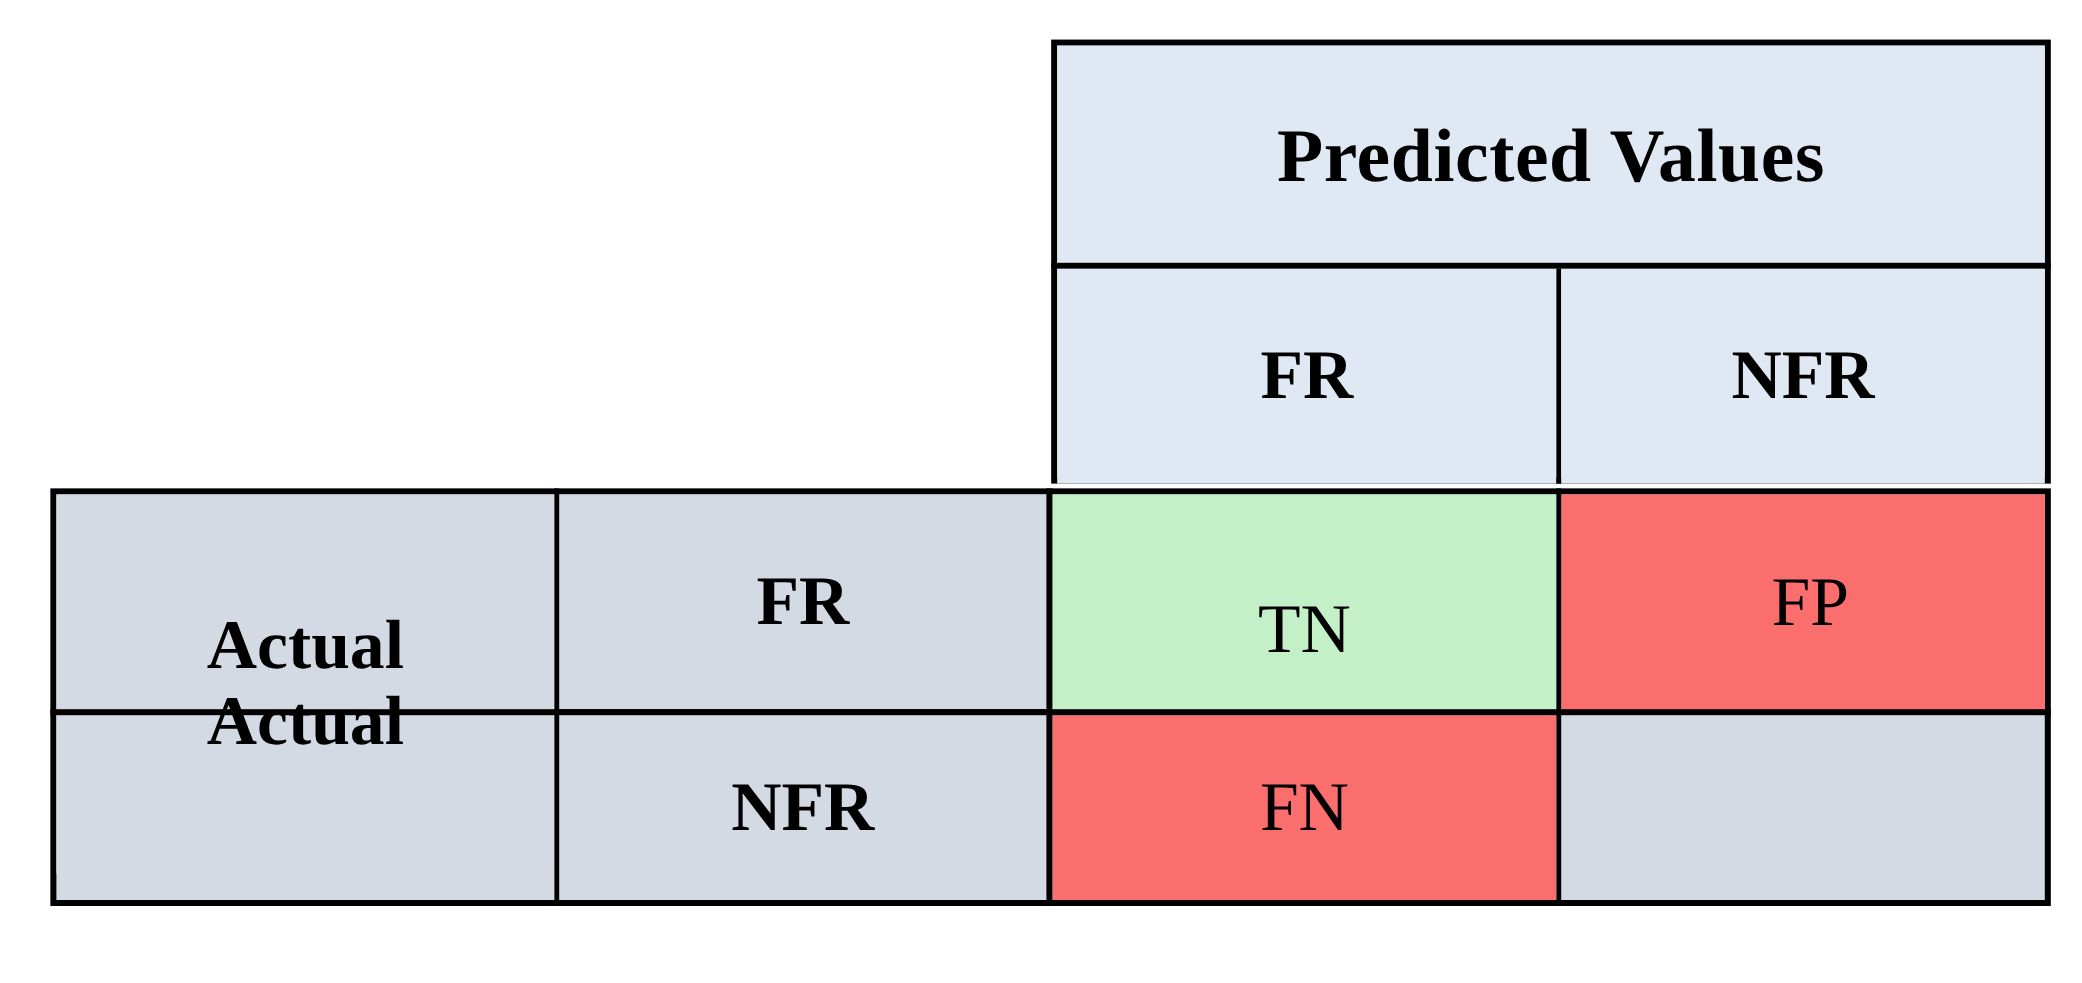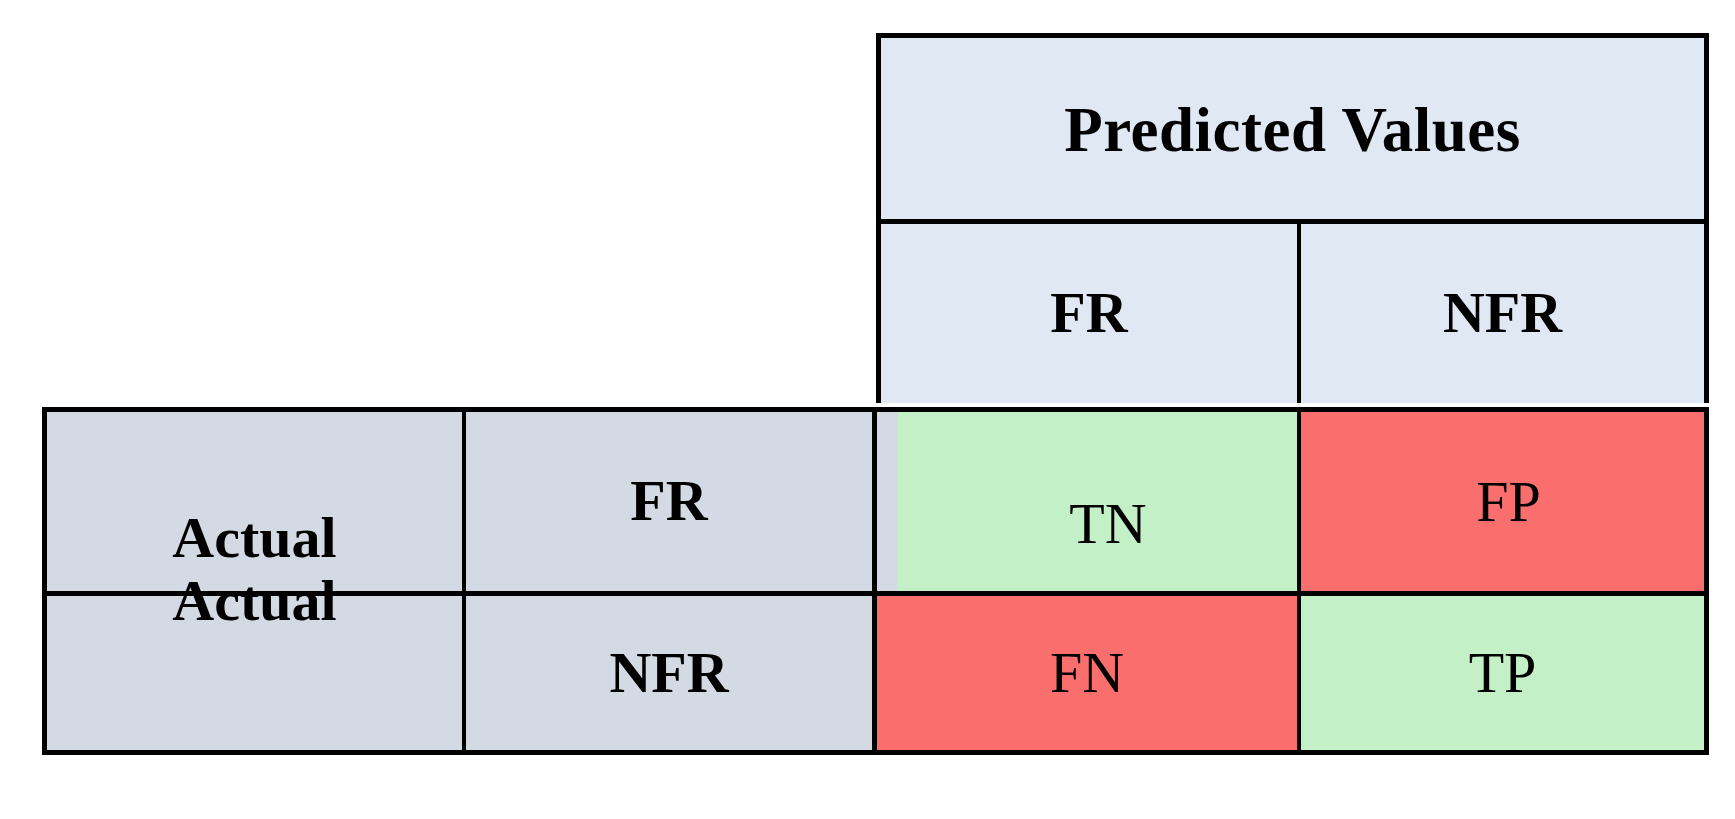--- a/index.html
+++ b/index.html
@@ -152,21 +152,21 @@
     font-weight: bold;
     font-size: 58px;
   }
   .rowlabel-fr  { top: 412px; height: 179px; }
   .rowlabel-nfr { top: 596px; height: 154px; }
 
   .datacell {
     font-weight: normal;
     font-size: 58px;
   }
-  .dc-r1c1 { left: 898px;  top: 412px; width: 420px; height: 225px; }
+  .dc-r1c1 { left: 877px;  top: 412px; width: 420px; height: 225px; }
   .dc-r1c2 { left: 1301px; top: 412px; width: 403px; height: 180px; padding-left: 12px; }
   .dc-r2c1 { left: 877px;  top: 596px; width: 420px; height: 154px; }
   .dc-r2c2 { left: 1301px; top: 596px; width: 403px; height: 154px; }
 
   .bg-green { background: #c4f0c8; }
   .bg-red   { background: #fa6e6e; }
 
   .body-col-divider {
     position: absolute;
     left: 1297px;
@@ -203,21 +203,20 @@
   <div class="cell rowlabel rowlabel-fr">FR</div>
 
   <div class="cell rowlabel rowlabel-nfr">NFR</div>
 
   <div class="cell datacell dc-r1c1 bg-green">TN</div>
 
   <div class="cell datacell dc-r1c2 bg-red">FP</div>
 
   <div class="cell datacell dc-r2c1 bg-red">FN</div>
 
-  <div class="cell datacell dc-r2c2 bg-green">TP</div>
 
   <div class="v-div-1"></div>
   <div class="v-div-2"></div>
   <div class="body-col-divider"></div>
   <div class="h-div-mid"></div>
   <div class="h-div-mid-left"></div>
 
 </div>
 
 </body></html>

